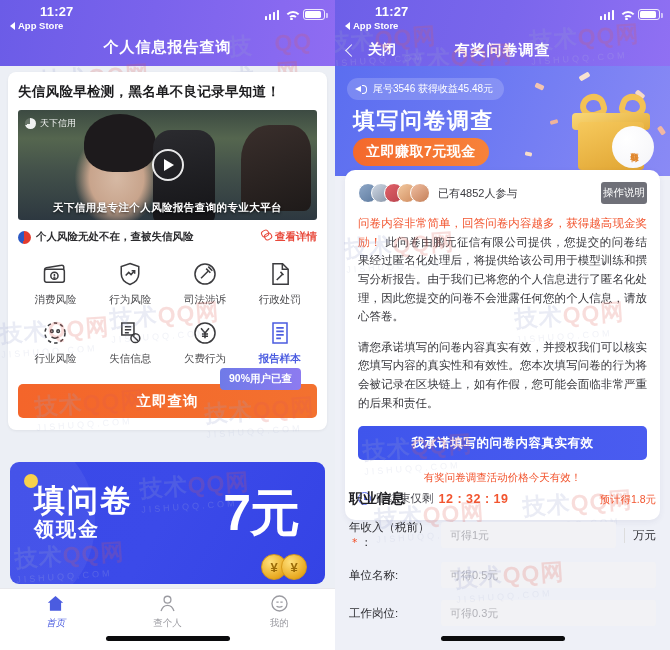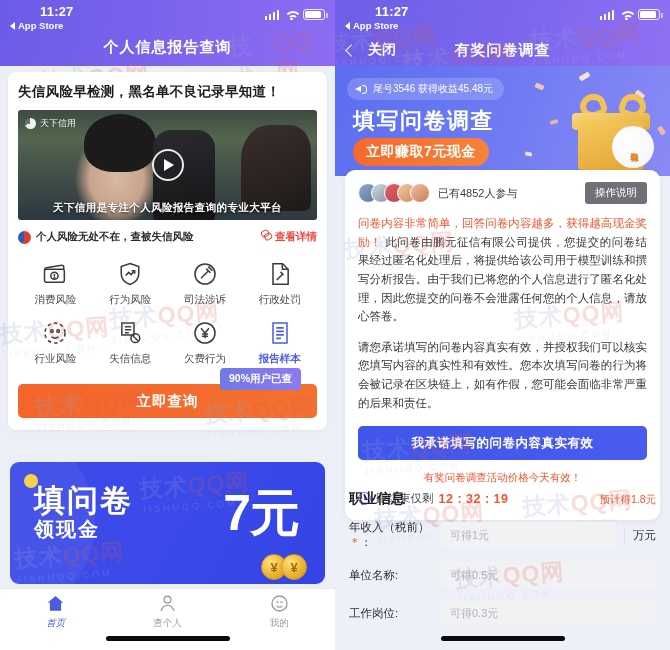--- a/index.html
+++ b/index.html
@@ -279,21 +279,21 @@
   .av { width: 20px; height: 20px; border-radius:50%; border: 1.5px solid #fff; margin-left:-7px; }
   .av:first-child { margin-left: 0; }
   .av1 { background: linear-gradient(140deg,#8fa8c8,#5d7a9e); }
   .av2 { background: linear-gradient(140deg,#cfd8e4,#8795a8); }
   .av3 { background: linear-gradient(140deg,#e2636a,#b8424c); }
   .av4 { background: linear-gradient(140deg,#f2c9a0,#d08b5e); }
   .av5 { background: linear-gradient(140deg,#f0bfa2,#c47f58); }
   .joined { font-size: 11px; color:#3b3b40; flex:1; }
   .howto {
     background:#6f7078; color:#fff; font-size: 10.5px;
-    padding: 4px 10px; border-radius: 3px;
+    padding: 4px 2px; border-radius: 3px;
   }
   .para { font-size: 11.5px; line-height: 1.62; color:#37373c; margin-top: 10px; text-align: justify;}
   .hl { color:#f2552f; }
   .para2 { font-size: 11.5px; line-height: 1.62; color:#37373c; margin-top: 12px; text-align: justify; }
   .promise-btn {
     margin-top: 14px; height: 34px; border-radius: 5px;
     background: linear-gradient(90deg, #3f55ec, #4a5cf0);
     color:#fff; font-size: 12.5px; font-weight:bold;
     display:flex; align-items:center; justify-content:center; letter-spacing:.5px;
   }

